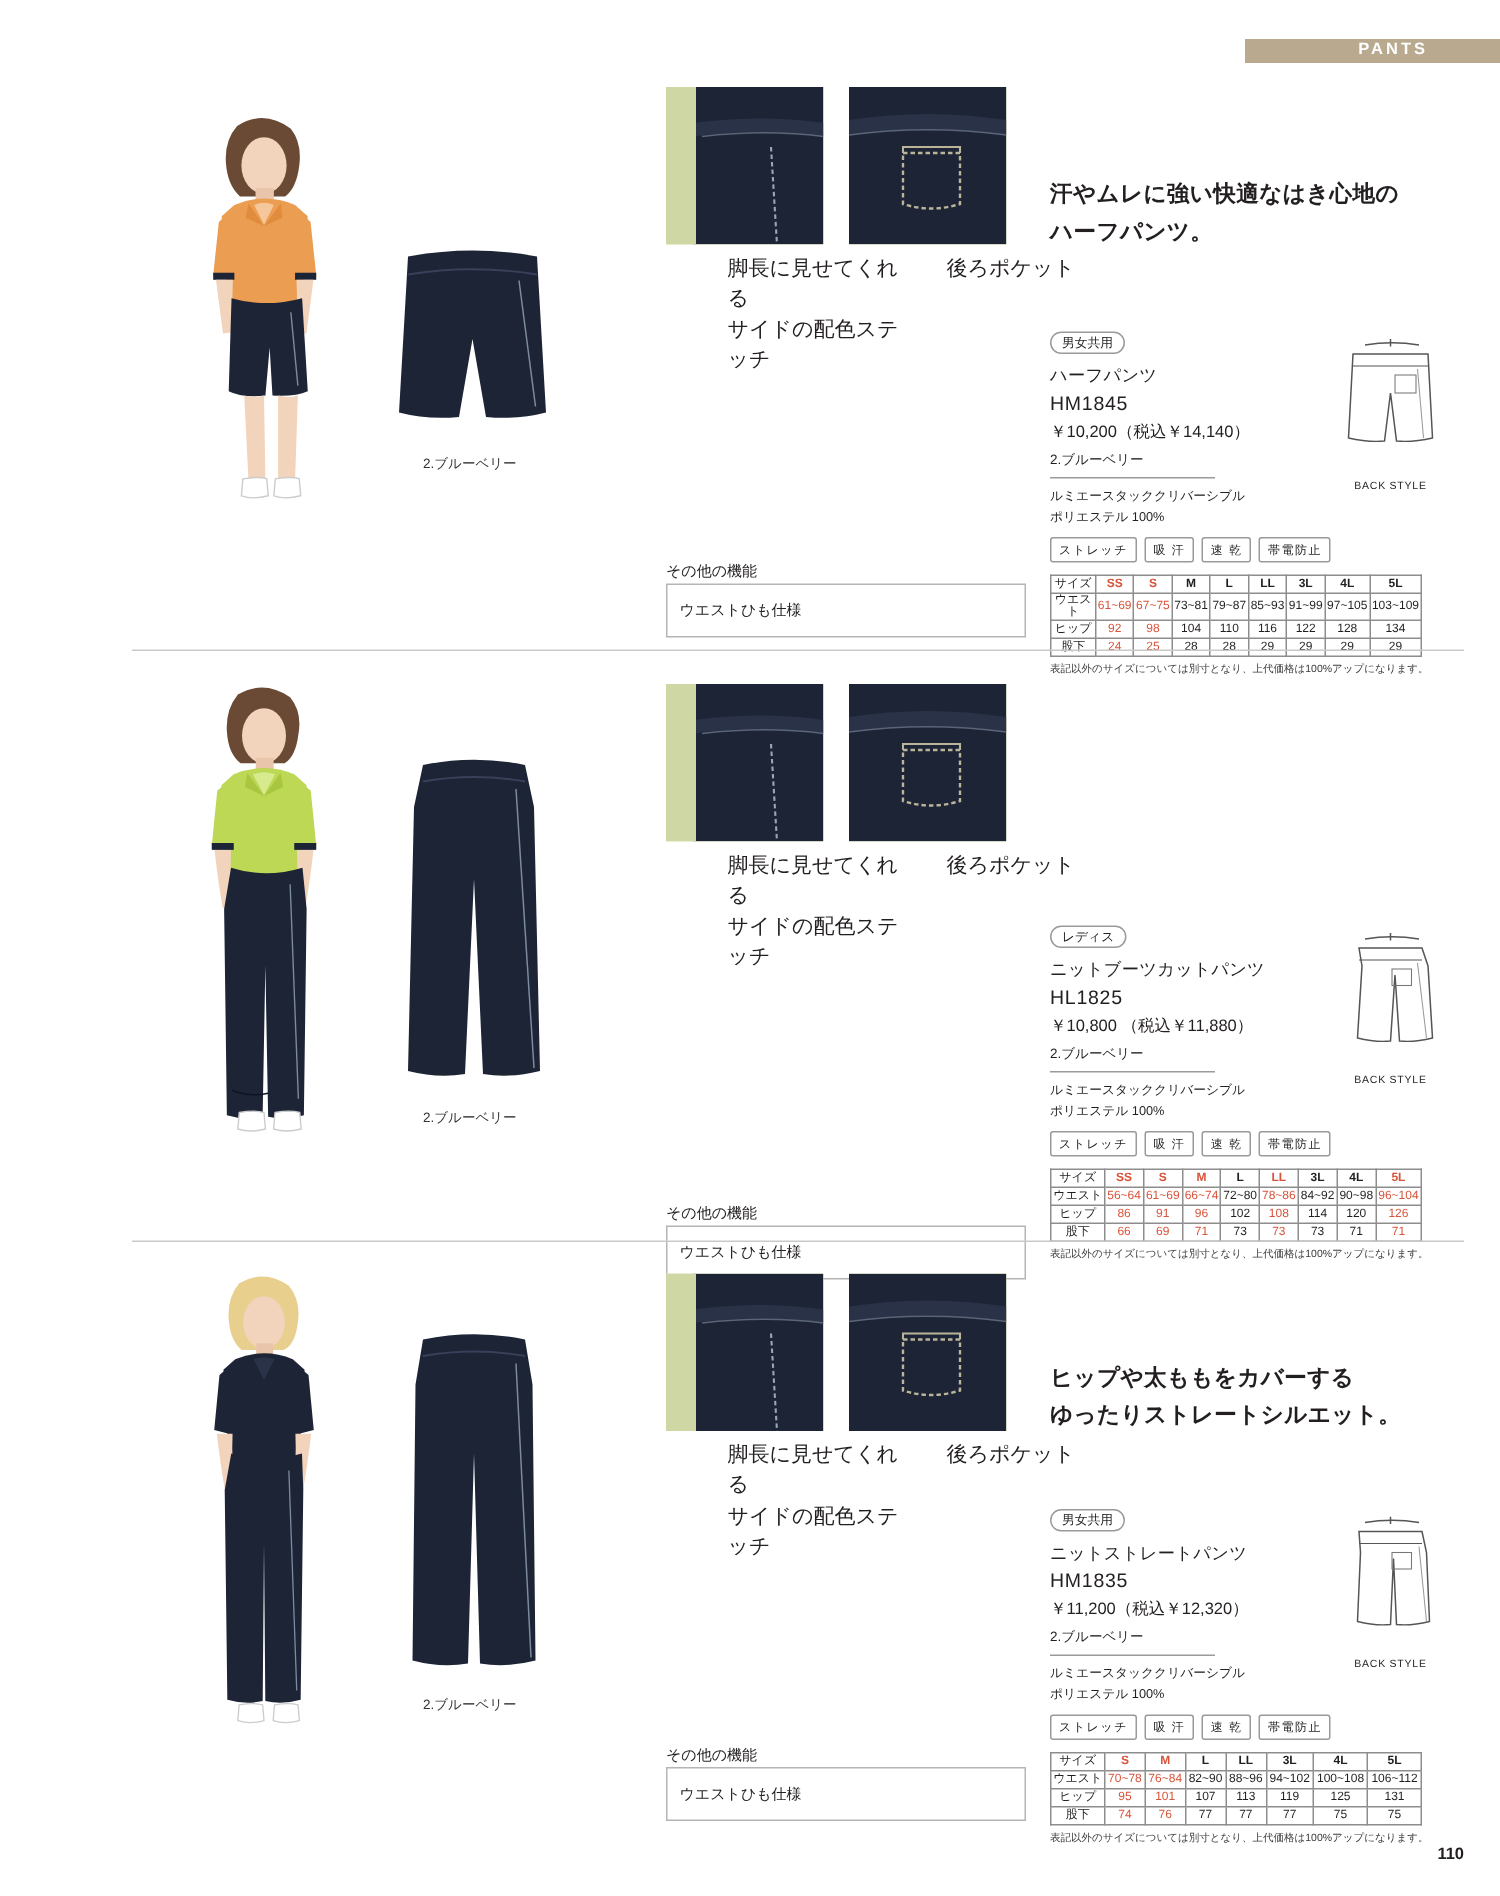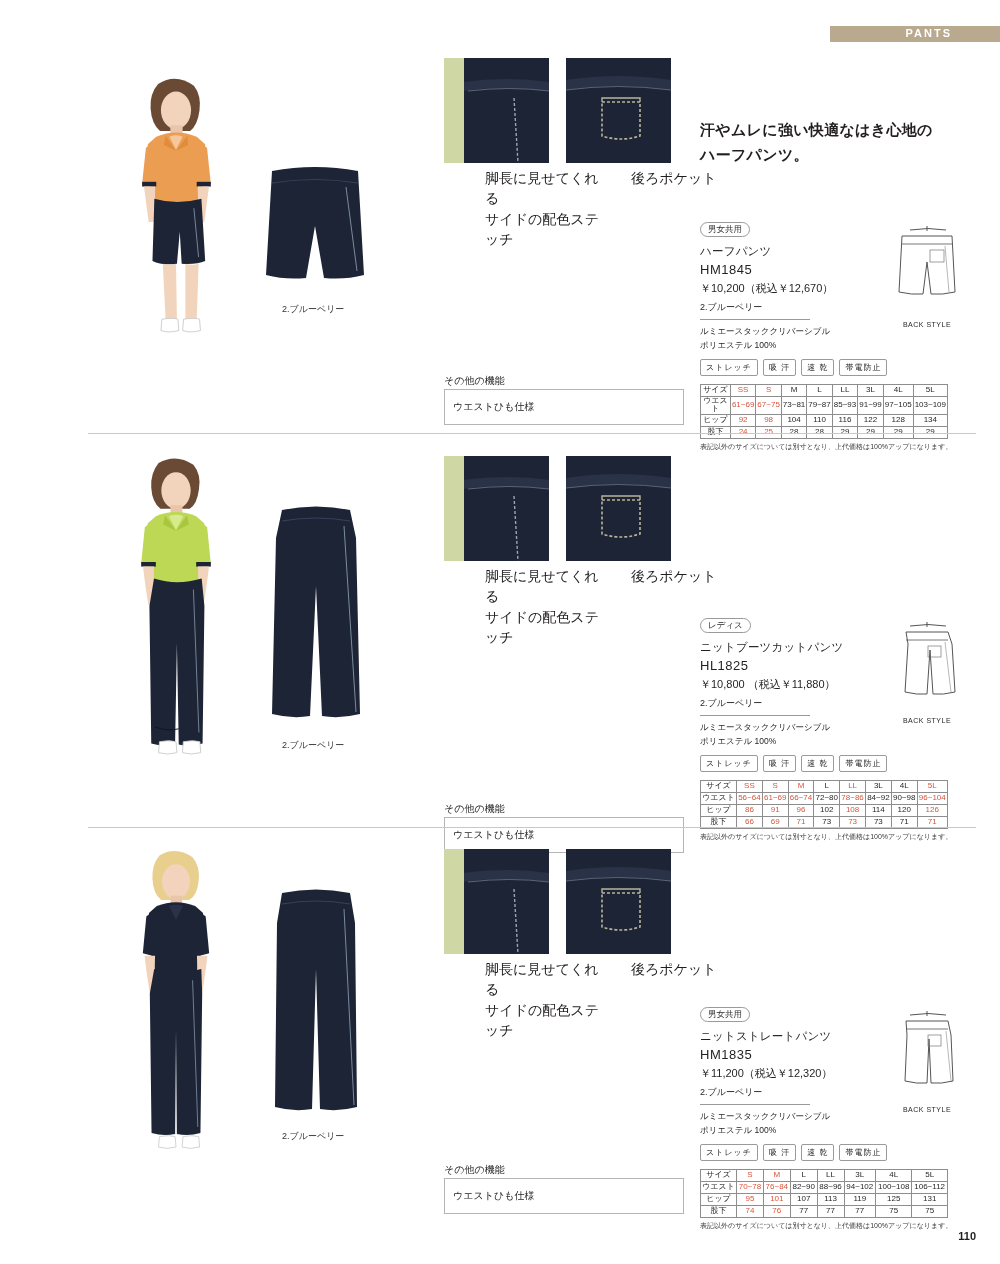--- a/index.html
+++ b/index.html
@@ -94,21 +94,21 @@
     border-collapse:collapse; margin-top:8px; width:248px;
     font-size:8px; color:#231f20;
   }
   table.size th, table.size td {
     border:1px solid #8d8d8d; text-align:center; height:12px; padding:0 1px;
     line-height:1.1;
   }
   table.size th.rowhead, table.size td.rowhead {
     width:36px; font-weight:normal; text-align:center;
   }
-  table.size thead th { font-weight:normal; }
+  table.size thead th { font-weight:bold; }
   .hl { color:#d8543b; }
   .note { font-size:7px; margin-top:3px; color:#3a3a3a; }
 
   
   .backstyle { position:absolute; width:74px; }
   .backstyle .bs-label {
     position:absolute; bottom:0; left:0; width:74px; text-align:center;
     font-size:7px; letter-spacing:0.5px; color:#231f20;
   }
 </style>
@@ -202,21 +202,21 @@
 
   <div class="otherfn-label" style="left:444px; top:374px;">その他の機能</div>
   <div class="otherfn-box" style="left:444px; top:389px;">
     <span>ウエストひも仕様</span>
   </div>
 
   <div class="spec" style="left:700px; top:218px;">
     <span class="tag">男女共用</span>
     <div class="prod-name">ハーフパンツ</div>
     <div class="prod-code">HM1845</div>
-    <div class="prod-price">￥10,200（税込￥12,670）</div>
+    <div class="prod-price">￥10,200（税込￥14,140）</div>
     <div class="prod-color">2.ブルーベリー</div>
     <div class="rule"></div>
     <div class="prod-mat">
       <span>ルミエースタッククリバーシブル</span><br>
       <span>ポリエステル 100%</span>
     </div>
     <div class="func-row">
       <span class="func-pill">ストレッチ</span>
       <span class="func-pill">吸 汗</span>
       <span class="func-pill">速 乾</span>
@@ -497,20 +497,24 @@
     <svg viewBox="0 0 105 105" width="105" height="105">
       <rect width="105" height="105" fill="#1d2436"></rect>
       <path d="M0 22 q52 -8 105 0 l0 10 q-53 -8 -105 0z" fill="#2a3248"></path>
       <path d="M0 32 q52 -7 105 0" stroke="#5b6578" stroke-width="1" fill="none"></path>
       <path d="M36 44 h38 v34 q-19 6 -38 0z" fill="none" stroke="#b9b49a" stroke-width="1.6" stroke-dasharray="3 2"></path>
       <path d="M36 44 v-4 h38 v4" fill="none" stroke="#b9b49a" stroke-width="1.4"></path>
     </svg>
   </div>
   <div class="detail-cap" style="left:590px; top:132px;">後ろポケット</div>
 
+  <div class="headline" style="left:700px; top:80px; width:275px;">
+    <span>ヒップや太ももをカバーする</span><br>
+    <span>ゆったりストレートシルエット。</span>
+  </div>
 
   <div class="otherfn-label" style="left:444px; top:336px;">その他の機能</div>
   <div class="otherfn-box" style="left:444px; top:351px;">
     <span>ウエストひも仕様</span>
   </div>
 
   <div class="spec" style="left:700px; top:176px;">
     <span class="tag">男女共用</span>
     <div class="prod-name">ニットストレートパンツ</div>
     <div class="prod-code">HM1835</div>

